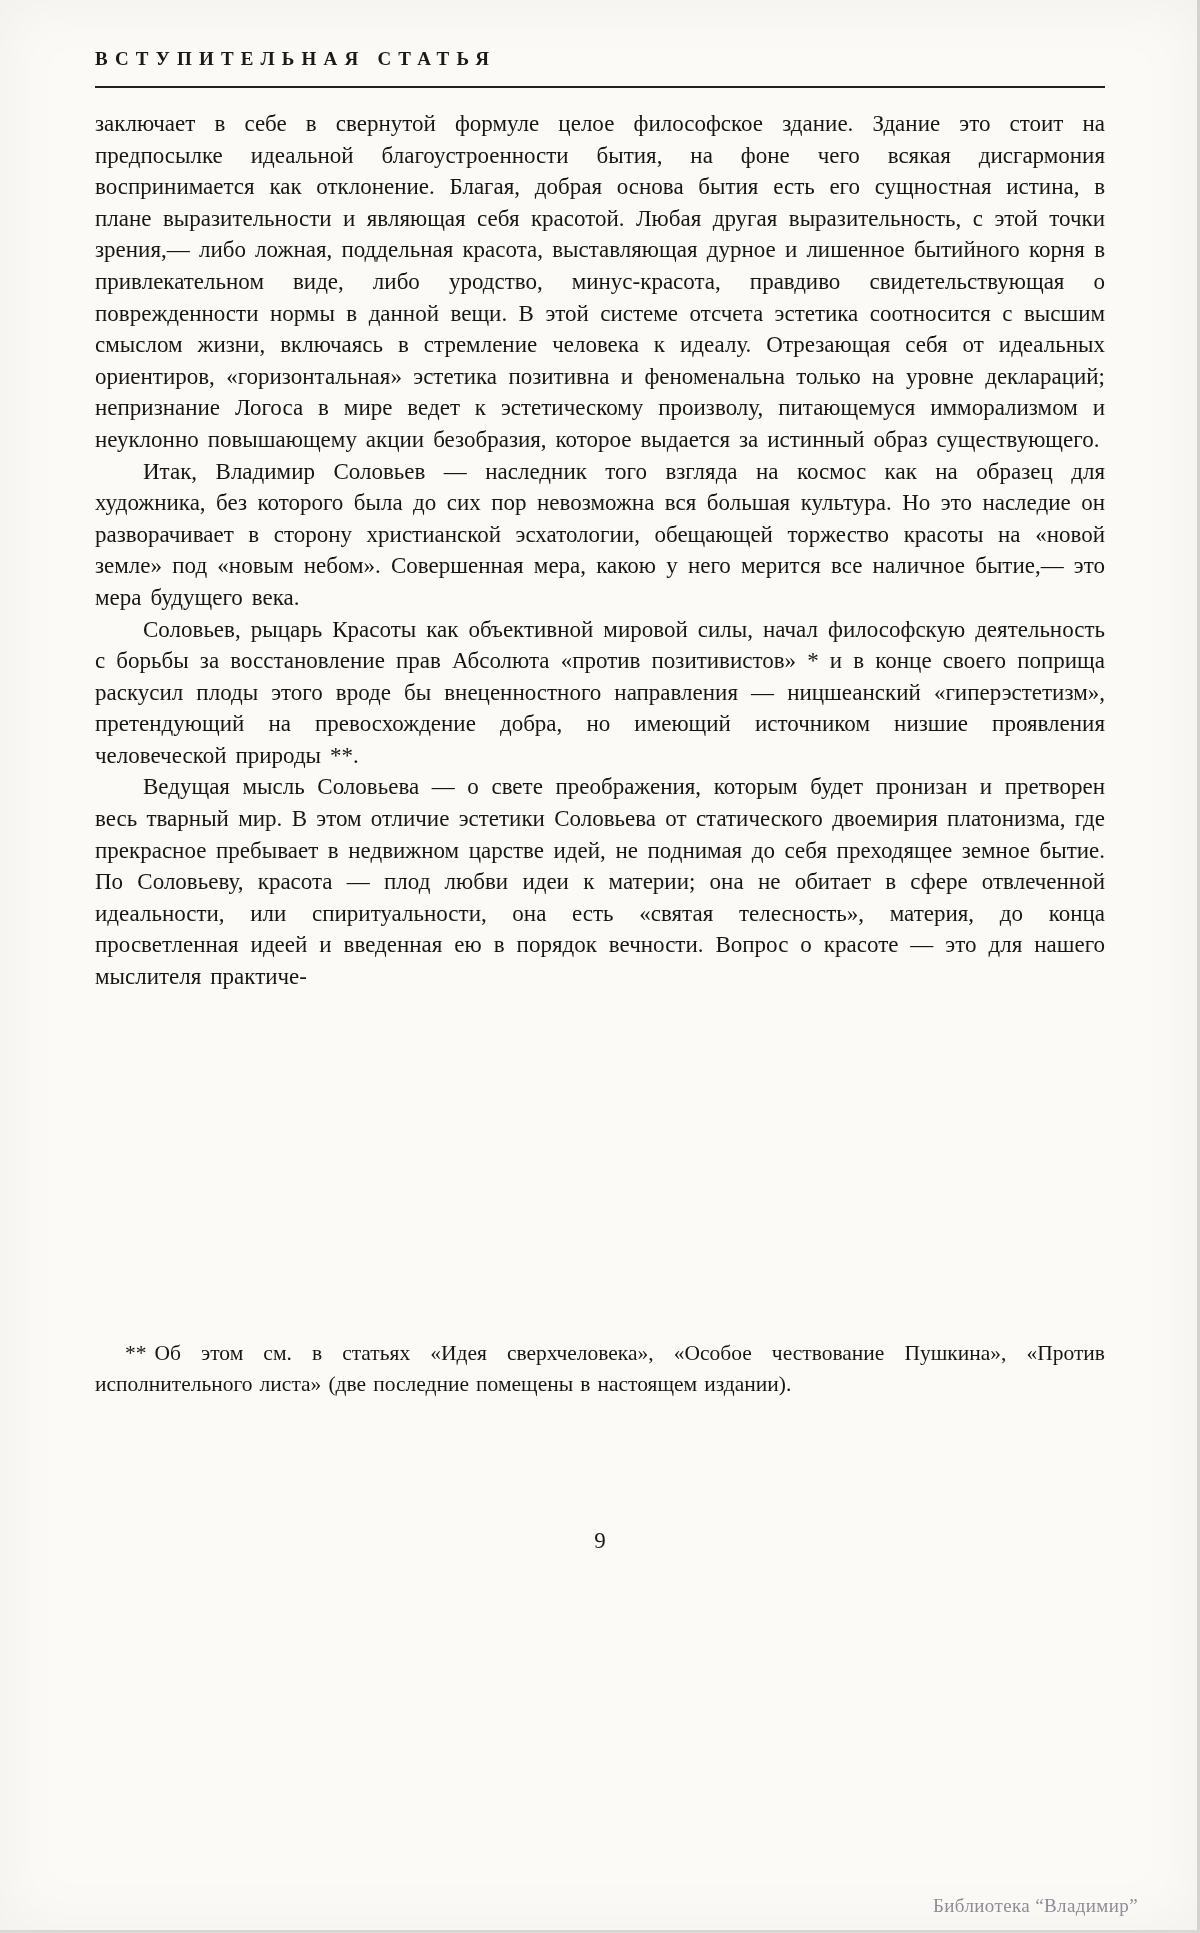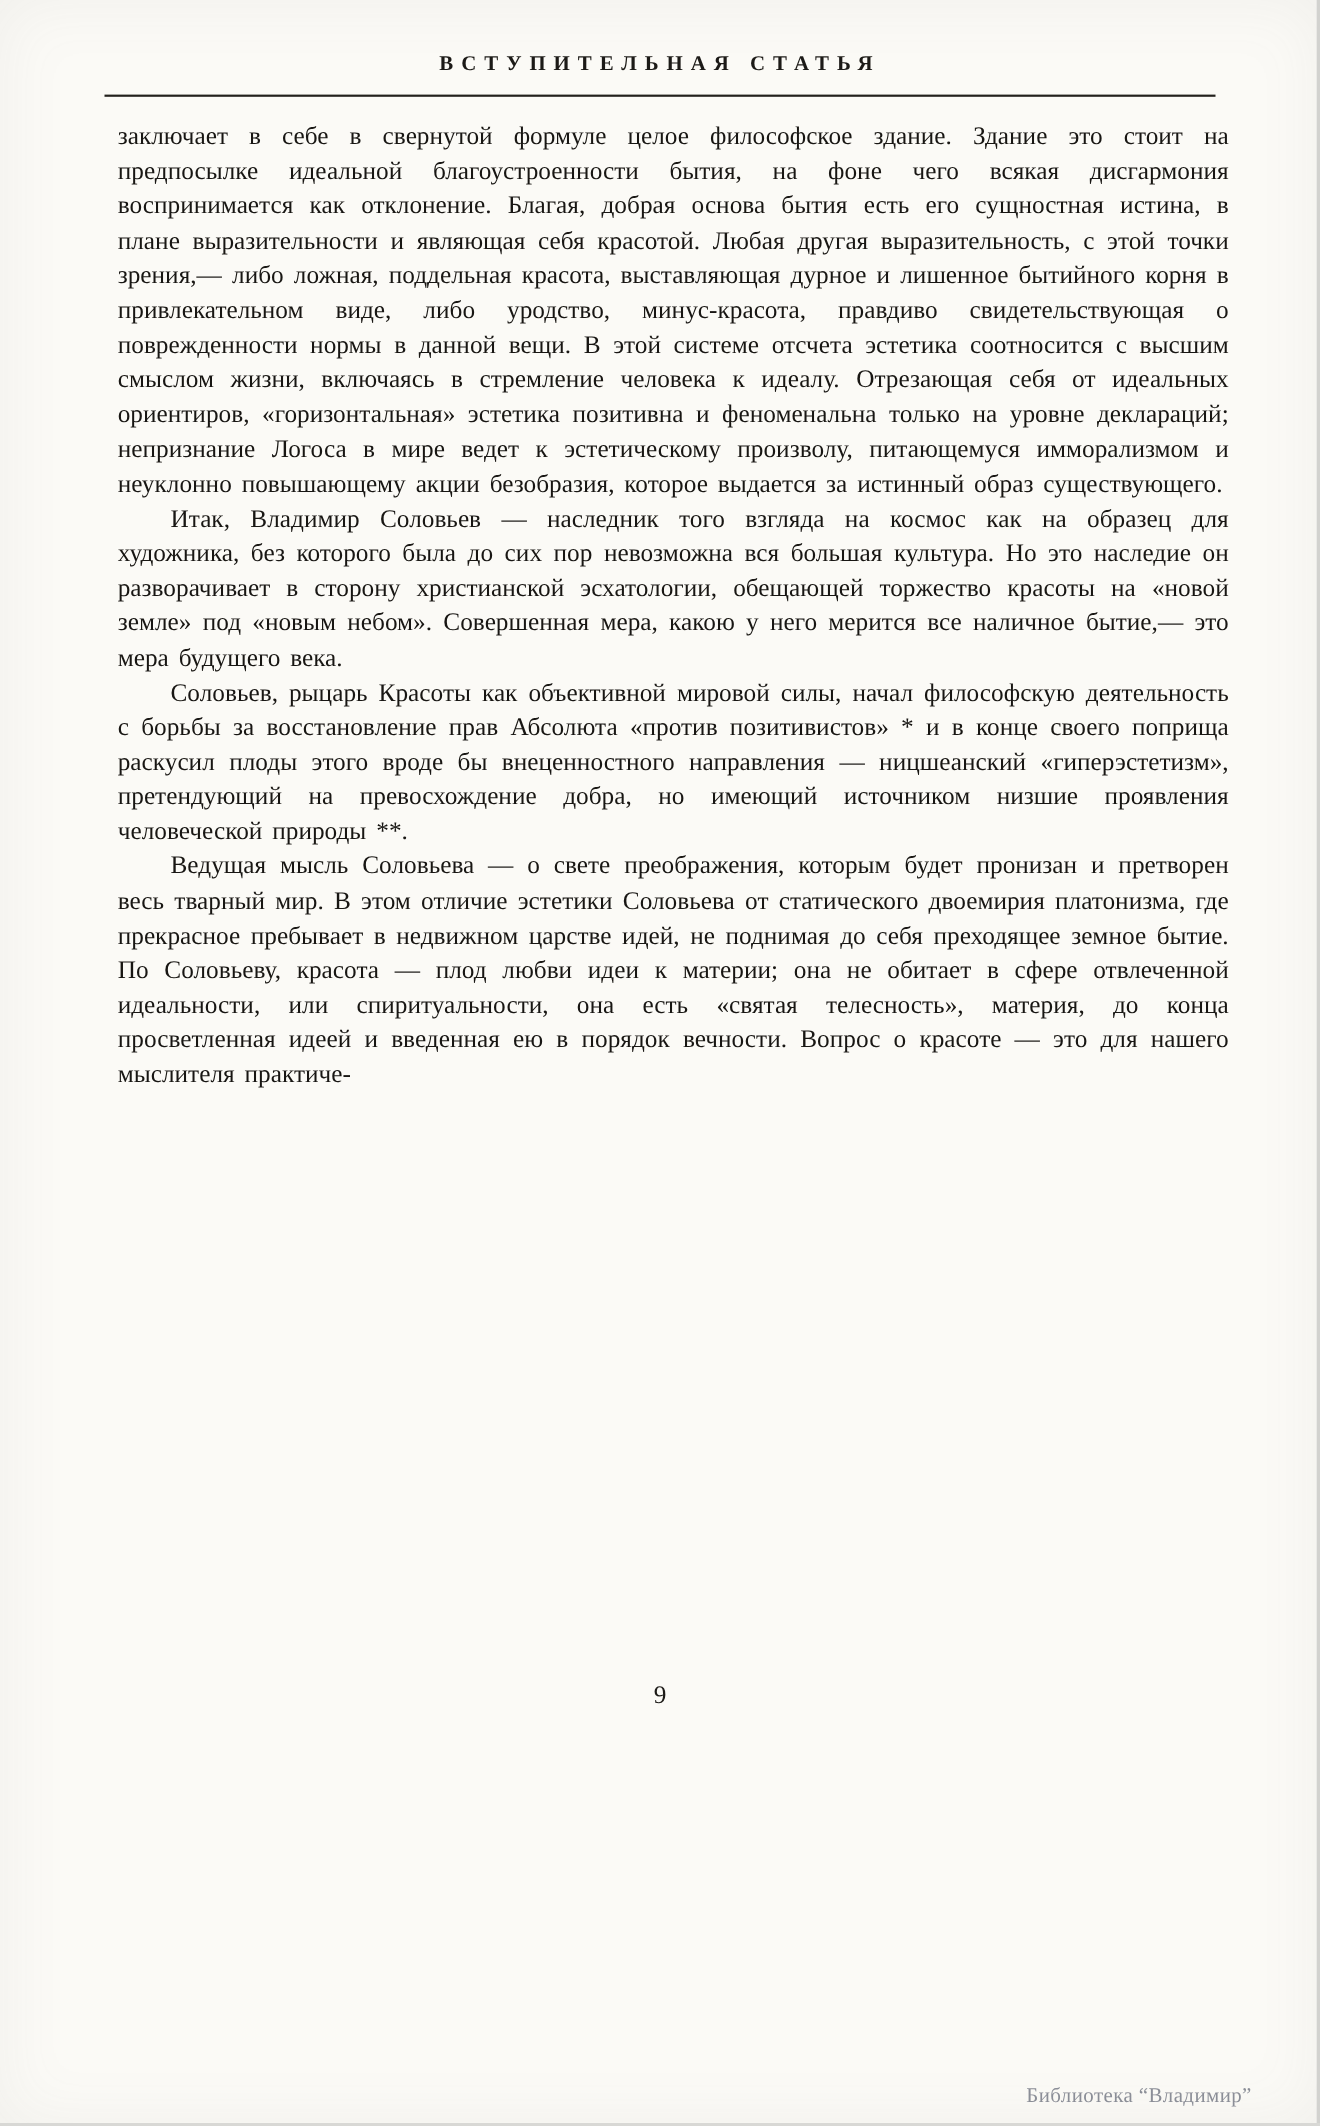--- a/index.html
+++ b/index.html
@@ -28,21 +28,20 @@
     position: absolute;
     left: 0; bottom: 0;
     width: 100%; height: 3px;
     background: #d8d8d5;
   }
   .running-head {
     position: absolute;
     top: 48px;
     left: 95px;
     width: 1010px;
-    text-align: center;
     font-size: 19px;
     font-weight: bold;
     letter-spacing: 0.38em;
     color: #1c1a17;
   }
   .head-rule {
     position: absolute;
     top: 86px;
     left: 95px;
     width: 1010px;
@@ -52,21 +51,20 @@
   .body-text {
     position: absolute;
     top: 108px;
     left: 95px;
     width: 1010px;
     font-size: 23px;
     line-height: 31.6px;
     text-align: justify;
     word-spacing: 0.14em;
     font-weight: 500;
-    margin-left: 12px;
   }
   .body-text p {
     margin: 0;
     text-indent: 48px;
   }
   .body-text p.first {
     text-indent: 0;
   }
   .footnotes {
     position: absolute;
@@ -115,20 +113,23 @@
   <div class="head-rule"></div>
 
   <div class="body-text">
     <p class="first">заключает в себе в свернутой формуле целое философское здание. Здание это стоит на предпосылке идеальной благоустроенности бытия, на фоне чего всякая дисгармония воспринимается как отклонение. Благая, добрая основа бытия есть его сущностная истина, в плане выразительности и являющая себя красотой. Любая другая выразительность, с этой точки зрения,— либо ложная, поддельная красота, выставляющая дурное и лишенное бытийного корня в привлекательном виде, либо уродство, минус-красота, правдиво свидетельствующая о поврежденности нормы в данной вещи. В этой системе отсчета эстетика соотносится с высшим смыслом жизни, включаясь в стремление человека к идеалу. Отрезающая себя от идеальных ориентиров, «горизонтальная» эстетика позитивна и феноменальна только на уровне деклараций; непризнание Логоса в мире ведет к эстетическому произволу, питающемуся имморализмом и неуклонно повышающему акции безобразия, которое выдается за истинный образ существующего.</p>
     <p>Итак, Владимир Соловьев — наследник того взгляда на космос как на образец для художника, без которого была до сих пор невозможна вся большая культура. Но это наследие он разворачивает в сторону христианской эсхатологии, обещающей торжество красоты на «новой земле» под «новым небом». Совершенная мера, какою у него мерится все наличное бытие,— это мера будущего века.</p>
     <p>Соловьев, рыцарь Красоты как объективной мировой силы, начал философскую деятельность с борьбы за восстановление прав Абсолюта «против позитивистов» * и в конце своего поприща раскусил плоды этого вроде бы внеценностного направления — ницшеанский «гиперэстетизм», претендующий на превосхождение добра, но имеющий источником низшие проявления человеческой природы **.</p>
     <p>Ведущая мысль Соловьева — о свете преображения, которым будет пронизан и претворен весь тварный мир. В этом отличие эстетики Соловьева от статического двоемирия платонизма, где прекрасное пребывает в недвижном царстве идей, не поднимая до себя преходящее земное бытие. По Соловьеву, красота — плод любви идеи к материи; она не обитает в сфере отвлеченной идеальности, или спиритуальности, она есть «святая телесность», материя, до конца просветленная идеей и введенная ею в порядок вечности. Вопрос о красоте — это для нашего мыслителя практиче-</p>
   </div>
 
   <div class="footnotes">
+    <p>
+      <span class="fn-marker">**</span><span>Об этом см. в статьях «Идея сверхчеловека», «Особое чествование Пушкина», «Против исполнительного листа» (две последние помещены в настоящем издании).</span>
+    </p>
   </div>
 
   <div class="page-number">9</div>
 
   <div class="watermark">Библиотека “Владимир”</div>
 
   <div class="scan-edge-right"></div>
   <div class="scan-edge-bottom"></div>
 
 </div>

